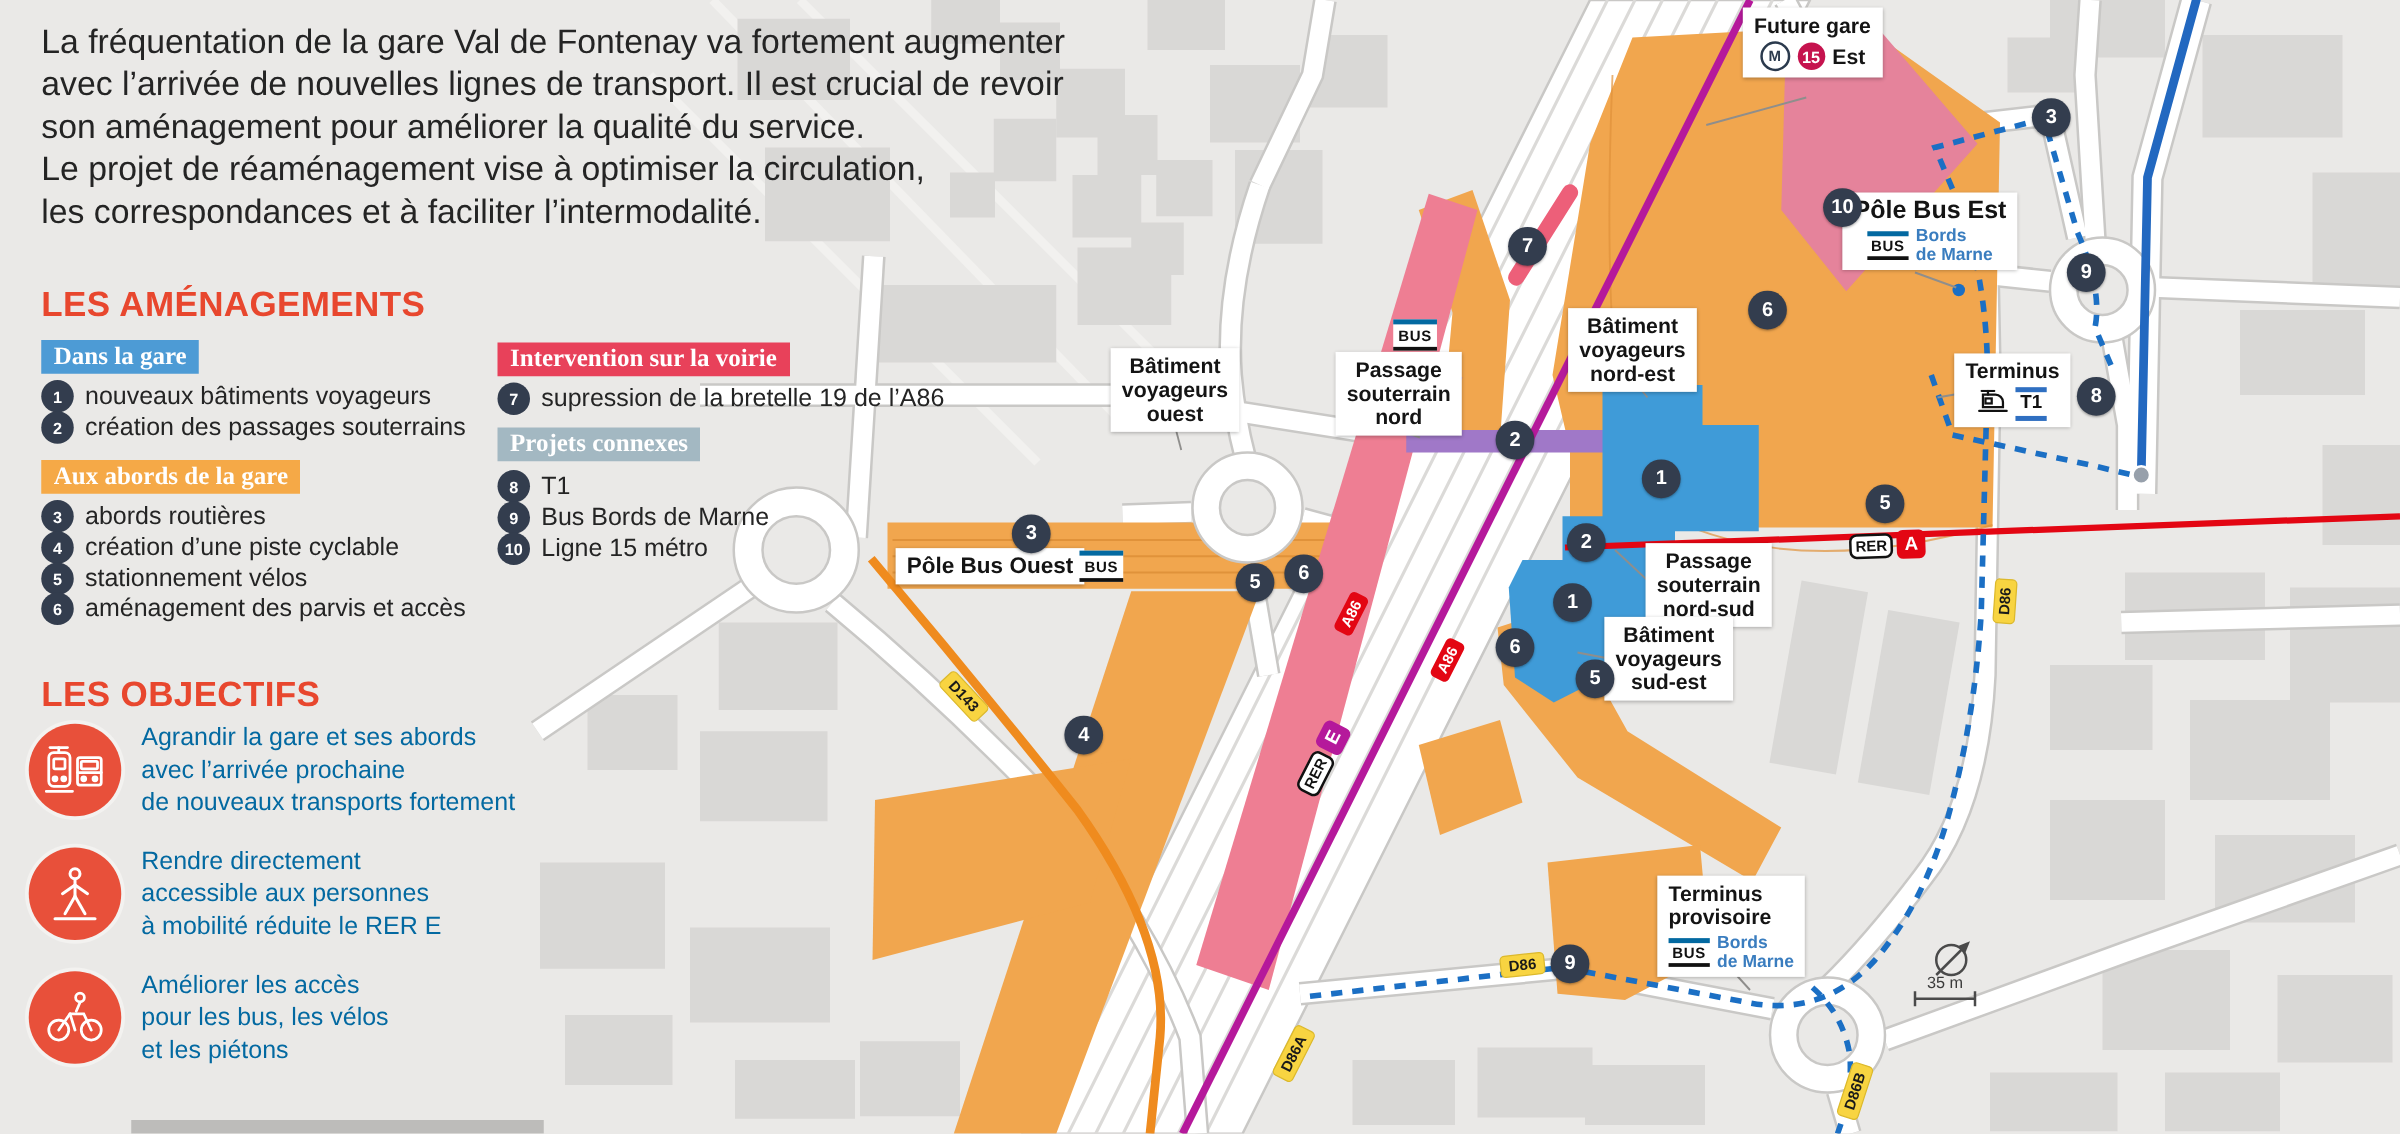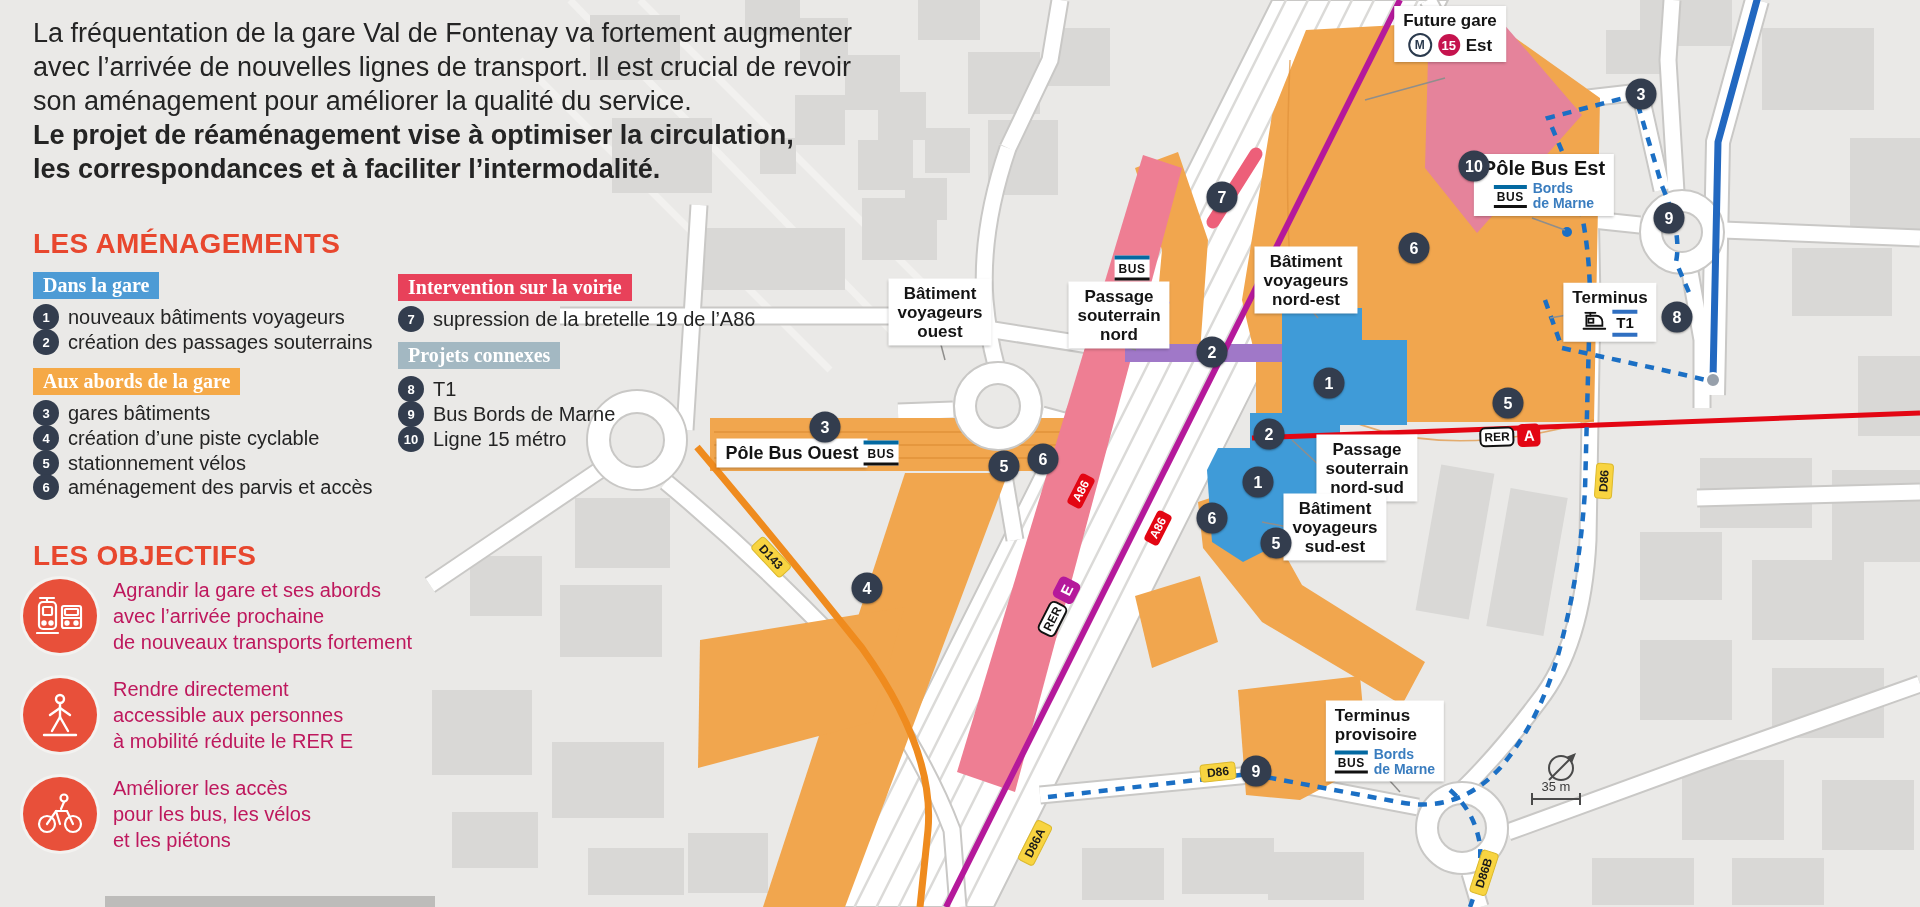--- a/index.html
+++ b/index.html
@@ -1,30 +1,30 @@
 <!DOCTYPE html>
 <html><head>
 <meta charset="utf-8">
 <style>
   html,body{margin:0;padding:0;background:#eae9e7;}
   .canvas{position:relative;width:1920px;height:907px;overflow:hidden;background:#eae9e7;
           font-family:"Liberation Sans","DejaVu Sans",sans-serif;color:#222;}
   .map-svg{position:absolute;left:0;top:0;}
   
   .intro{position:absolute;left:33px;top:16px;font-size:27px;line-height:34px;color:#242424;white-space:nowrap;}
-  .intro .b{font-weight:bold;}
+  .intro .b{font-weight:normal;}
   .sec-h{position:absolute;font-size:28px;font-weight:bold;color:#e8472e;letter-spacing:.3px;white-space:nowrap;}
   .tag{position:absolute;color:#fff;font-weight:bold;font-size:20px;padding:2px 10px;white-space:nowrap;font-family:Liberation Serif, serif;}
   .lrow{position:absolute;display:flex;align-items:center;gap:9px;font-size:20px;color:#242424;white-space:nowrap;}
   .lnum{width:26px;height:26px;border-radius:50%;background:#333d4e;color:#fff;font-size:13px;font-weight:bold;
         display:flex;align-items:center;justify-content:center;flex:0 0 26px;}
   .obj{position:absolute;display:flex;align-items:center;gap:16px;}
   .obj-icon{width:74px;height:74px;border-radius:50%;background:#e8503a;display:flex;align-items:center;justify-content:center;
             box-shadow:0 0 0 3px #f3f2f0;flex:0 0 74px;}
-  .obj-text{font-size:20px;line-height:26px;color:#be185d;white-space:nowrap;}
+  .obj-text{font-size:20px;line-height:26px;color:#0369a1;white-space:nowrap;}
   
   .mlabel{position:absolute;transform:translate(-50%,-50%);background:#fff;padding:5px 9px;font-weight:bold;font-size:17px;
           line-height:19px;text-align:center;color:#141414;box-shadow:0 1px 3px rgba(0,0,0,.28);white-space:nowrap;}
   .mnum{position:absolute;transform:translate(-50%,-50%);width:31px;height:31px;border-radius:50%;background:#333d4e;color:#fff;
         font-weight:bold;font-size:16px;display:flex;align-items:center;justify-content:center;box-shadow:0 1px 2px rgba(0,0,0,.35);}
   .buschip{font-weight:bold;font-size:12px;letter-spacing:.5px;border-top:4px solid #0369a1;border-bottom:3px solid #111;
            padding:2px 3px;color:#111;line-height:1;display:inline-block;}
   .buschip.solo{position:absolute;transform:translate(-50%,-50%);background:#fff;padding:3px 4px;}
   .t1chip{font-weight:bold;font-size:15px;color:#111;border-top:4px solid #2f6fc1;border-bottom:4px solid #2f6fc1;padding:1px 4px;line-height:1.1;}
   .bluedest{color:#3a7dbf;font-weight:bold;font-size:14px;line-height:15px;text-align:left;}
@@ -258,21 +258,21 @@
     <span>nouveaux bâtiments voyageurs</span>
   </div>
   <div class="lrow" style="left:33px;top:329px">
     <span class="lnum">2</span>
     <span>création des passages souterrains</span>
   </div>
 
   <div class="tag" style="left:33px;top:368px;background:#f5a947">Aux abords de la gare</div>
   <div class="lrow" style="left:33px;top:400px">
     <span class="lnum">3</span>
-    <span>gares bâtiments</span>
+    <span>abords routières</span>
   </div>
   <div class="lrow" style="left:33px;top:425px">
     <span class="lnum">4</span>
     <span>création d’une piste cyclable</span>
   </div>
   <div class="lrow" style="left:33px;top:450px">
     <span class="lnum">5</span>
     <span>stationnement vélos</span>
   </div>
   <div class="lrow" style="left:33px;top:474px">

